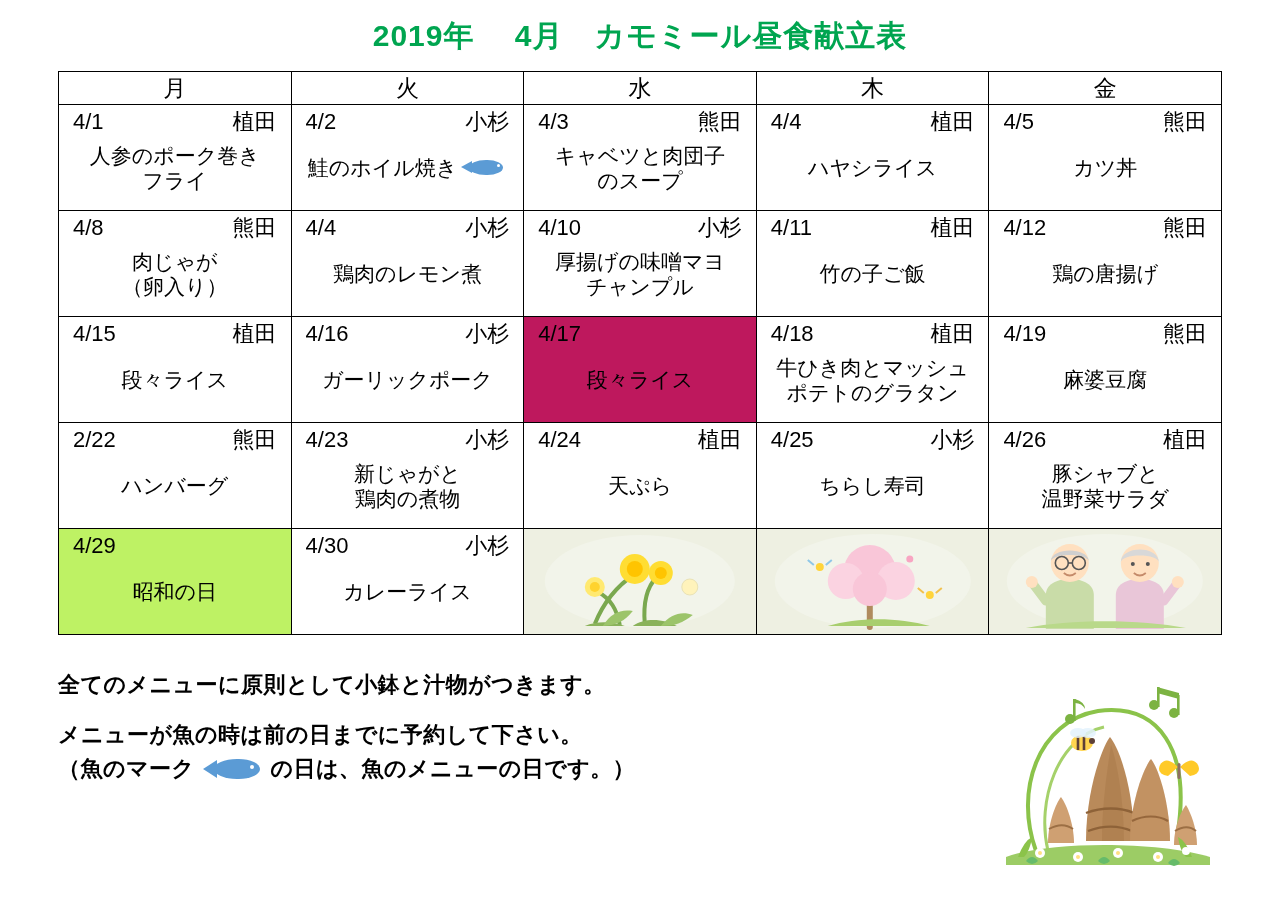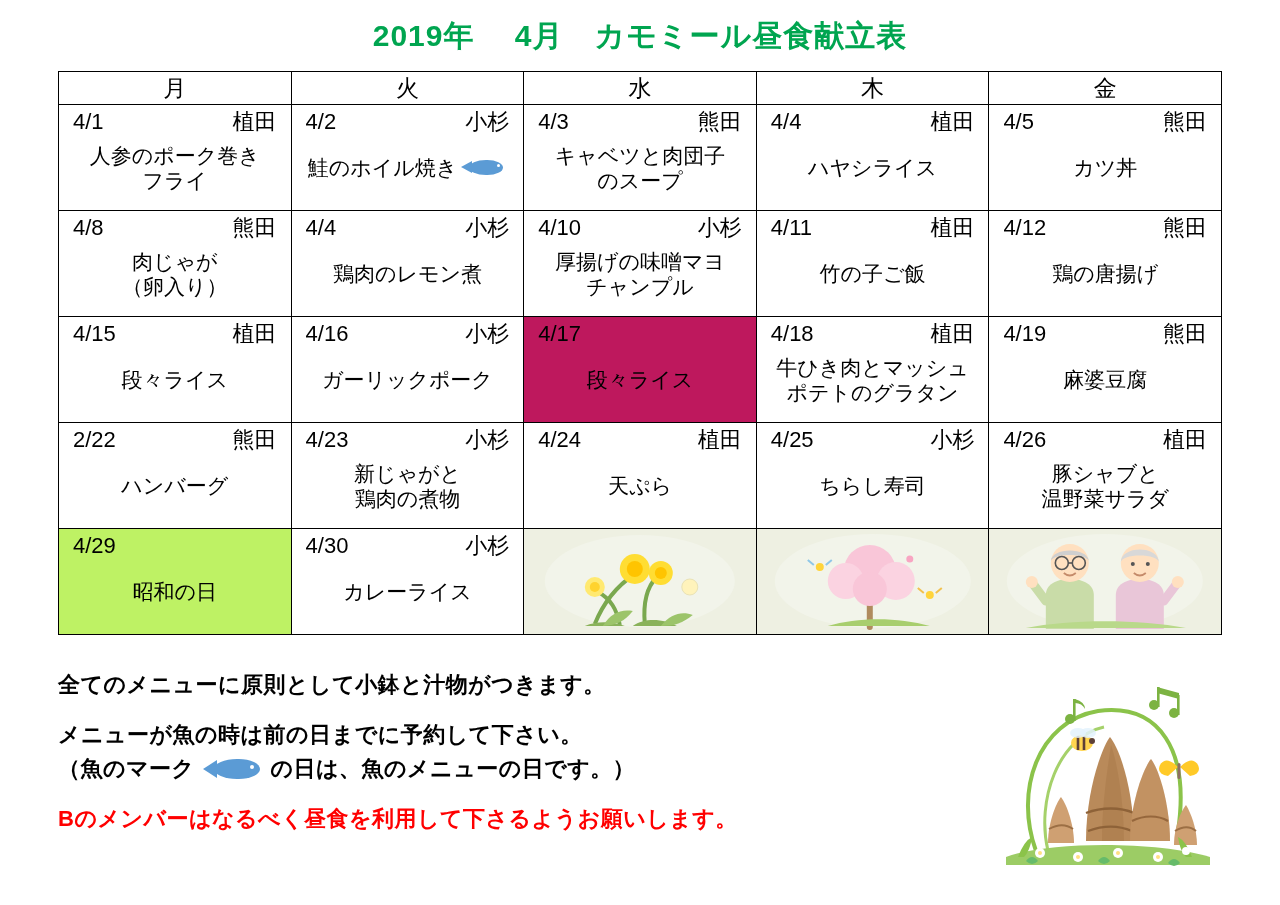--- a/index.html
+++ b/index.html
@@ -480,21 +480,20 @@
     <div class="note-line">メニューが魚の時は前の日までに予約して下さい。</div>
     <div class="note-line">
       <span>（魚のマーク</span>
       <span class="fish fish-inline">
         <span class="tail"></span><span class="body"></span><span class="eye"></span>
       </span>
       <span>の日は、魚のメニューの日です。）</span>
     </div>
   </div>
   <div class="blk red">
-    <div class="note-line">Bのメンバーはなるべく昼食を利用して下さるようお願いします。</div>
   </div>
 </div>
 
 <div class="corner-illus">
   <svg class="illus" viewBox="0 0 250 190">
 
     <path d="M58 170 C36 110 60 40 120 30 C182 22 212 70 200 150" stroke="#8bc34a" stroke-width="4" fill="none"></path>
     <path d="M70 170 C58 120 80 56 126 46" stroke="#a5d16a" stroke-width="3" fill="none"></path>
 
     <g fill="#7cb342">

